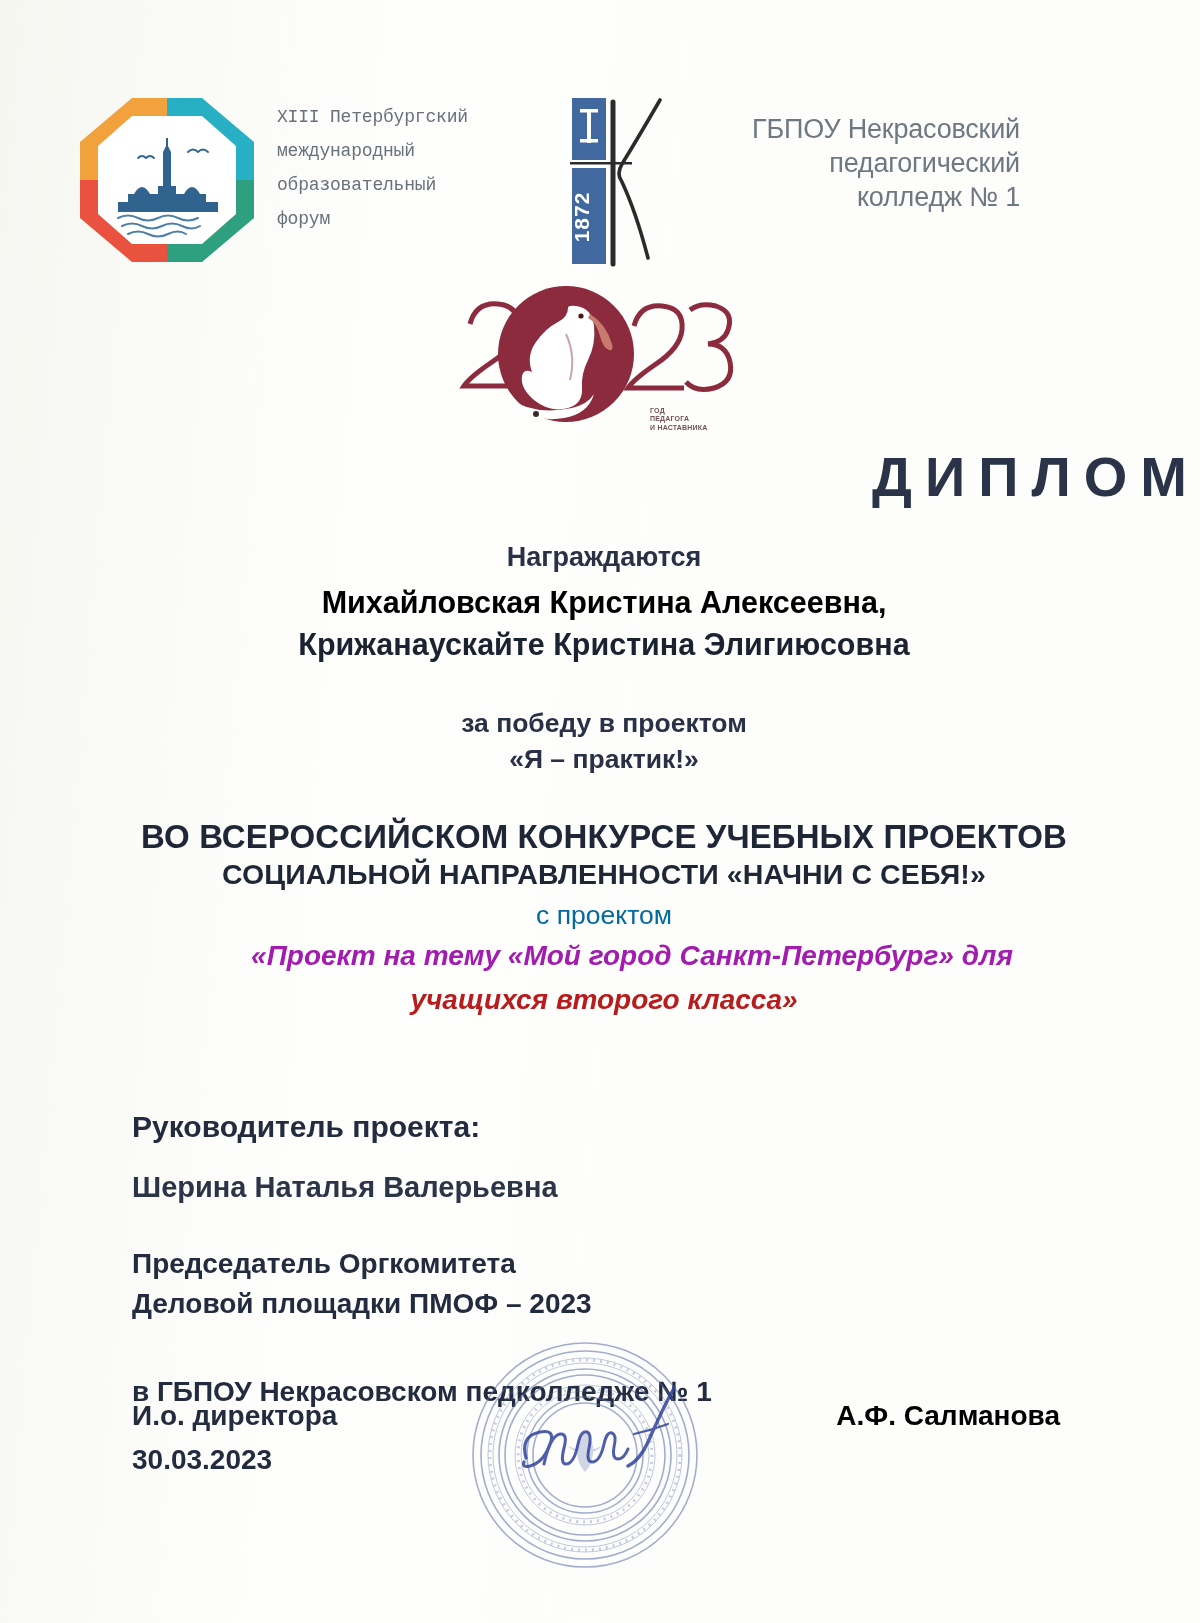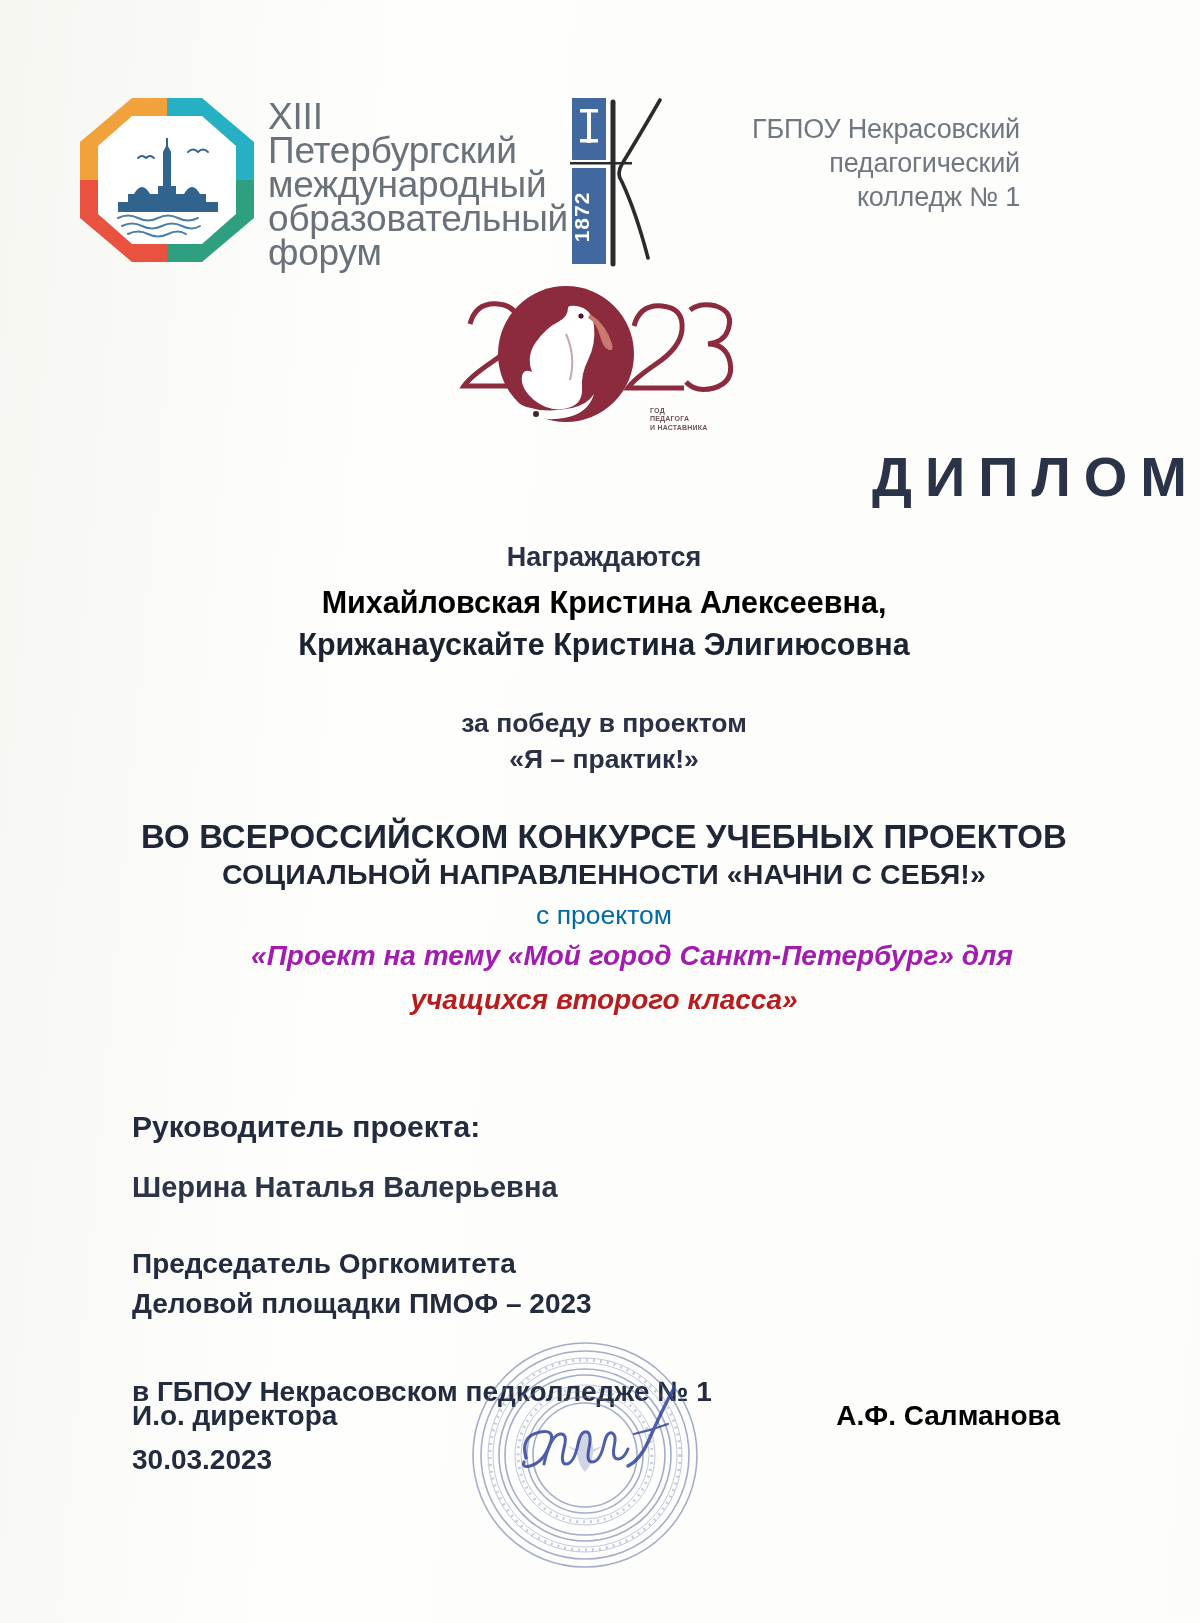--- a/index.html
+++ b/index.html
@@ -38,28 +38,29 @@
   }
   .pmof-logo {
     position: absolute;
     left: 72px;
     top: 4px;
     width: 190px;
     height: 180px;
   }
   .pmof-text {
     position: absolute;
-    left: 268px;
+    left: 277px;
     top: 14px;
     width: 280px;
-    font-size: 37px;
+    font-size: 18px;
     line-height: 34px;
     color: #69717a;
     font-weight: 400;
     letter-spacing: -0.2px;
+    font-family: Liberation Mono, monospace;
   }
   .ix-logo {
     position: absolute;
     left: 556px;
     top: 6px;
     width: 130px;
     height: 180px;
   }
   .college-text {
     position: absolute;

